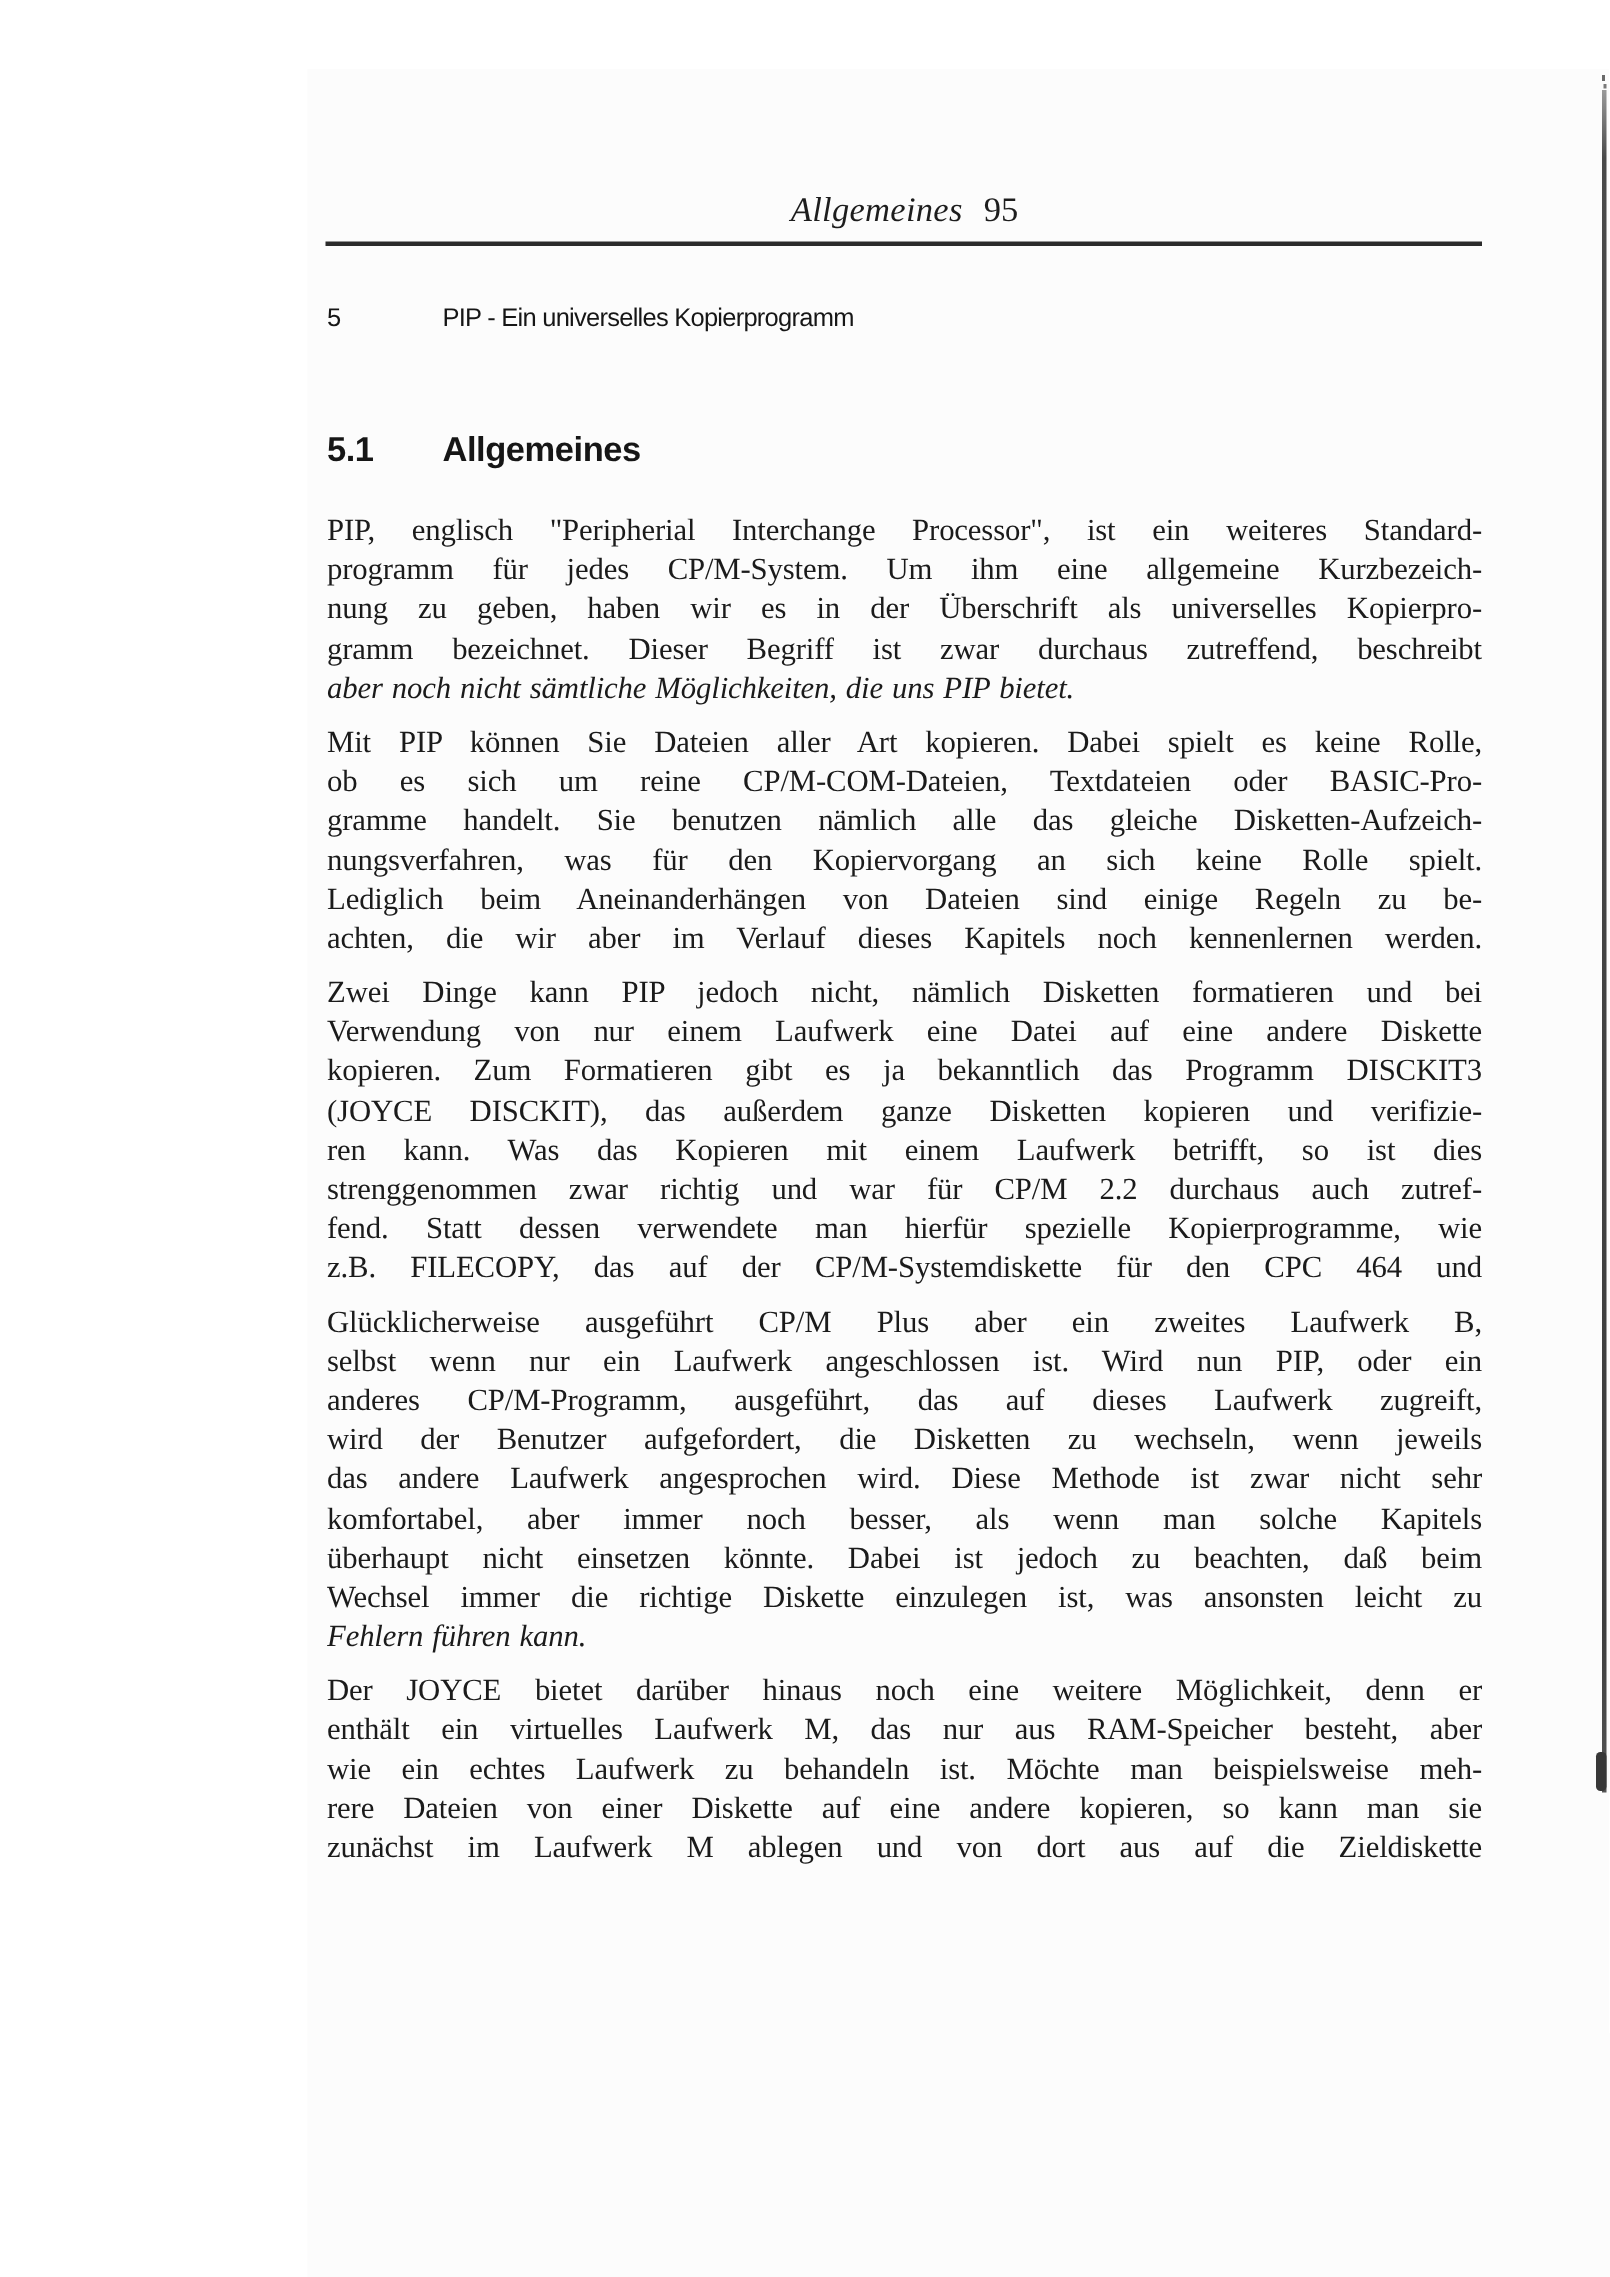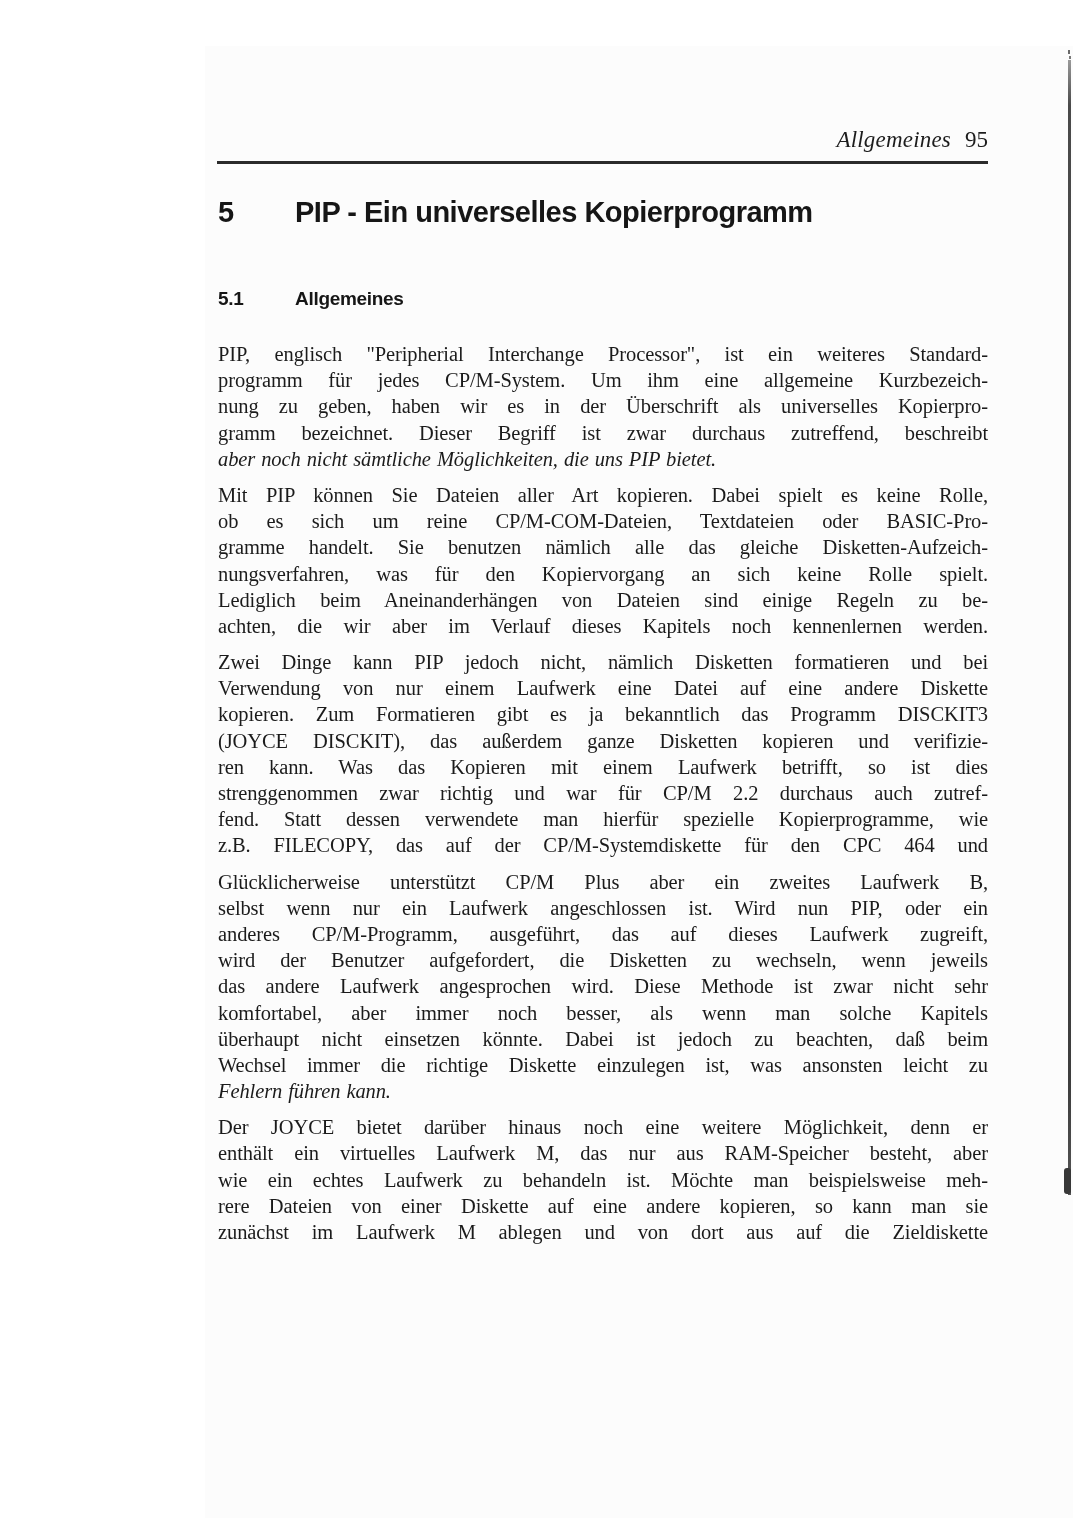--- a/index.html
+++ b/index.html
@@ -21,39 +21,39 @@
     background:linear-gradient(#9a9a9a 0%, #4a4a4a 4%, #3d3d3d 90%, #555 100%);
   }
   .artifact-dash1{position:absolute;left:1068px;top:50px;width:2px;height:4px;background:#6a6a6a;}
   .artifact-dash2{position:absolute;left:1069px;top:56px;width:2px;height:3px;background:#7a7a7a;}
   .artifact-blob{
     position:absolute;left:1064px;top:1168px;width:7px;height:26px;
     background:#383838;border-radius:3px;
   }
   .running-header{
     position:absolute;left:218px;top:127px;width:770px;
-    text-align:right;font-size:23px;color:#1d1d1d;line-height:26px;
+    text-align:center;font-size:23px;color:#1d1d1d;line-height:26px;
   }
   .running-title{font-style:italic;letter-spacing:0.2px;}
   .page-number{font-style:normal;margin-left:14px;}
   .header-rule{
     position:absolute;left:217px;top:161px;width:771px;height:3px;
     background:#2b2b2b;
   }
   .chapter-heading{
     position:absolute;left:218px;top:196px;width:790px;
-    font-family:"Liberation Sans", sans-serif;font-weight:bold;
-    font-size:29px;letter-spacing:-0.5px;color:#161616;line-height:32px;
+    font-family:"Liberation Sans", sans-serif;font-weight:normal;
+    font-size:17px;letter-spacing:-0.5px;color:#161616;line-height:32px;
     white-space:nowrap;
   }
   .chapter-heading .num{display:inline-block;width:77px;}
   .section-heading{
     position:absolute;left:218px;top:284px;width:790px;
     font-family:"Liberation Sans", sans-serif;font-weight:bold;
-    font-size:19px;letter-spacing:-0.3px;color:#161616;line-height:30px;
+    font-size:23px;letter-spacing:-0.3px;color:#161616;line-height:30px;
     white-space:nowrap;
   }
   .section-heading .num{display:inline-block;width:77px;}
   .body-text{
     position:absolute;left:218px;top:341px;width:770px;
     font-size:20.5px;color:#1b1b1b;letter-spacing:-0.1px;
     word-spacing:1px;
   }
   .para{margin:0 0 10px 0;}
   .line{
@@ -112,21 +112,21 @@
       <div class="line">Verwendung von nur einem Laufwerk eine Datei auf eine andere Diskette</div>
       <div class="line">kopieren. Zum Formatieren gibt es ja bekanntlich das Programm DISCKIT3</div>
       <div class="line">(JOYCE DISCKIT), das außerdem ganze Disketten kopieren und verifizie-</div>
       <div class="line">ren kann. Was das Kopieren mit einem Laufwerk betrifft, so ist dies</div>
       <div class="line">strenggenommen zwar richtig und war für CP/M 2.2 durchaus auch zutref-</div>
       <div class="line">fend. Statt dessen verwendete man hierfür spezielle Kopierprogramme, wie</div>
       <div class="line">z.B. FILECOPY, das auf der CP/M-Systemdiskette für den CPC 464 und</div>
     </div>
 
     <div class="para">
-      <div class="line">Glücklicherweise unterstützt CP/M Plus aber ein zweites Laufwerk B,</div>
+      <div class="line">Glücklicherweise ausgeführt CP/M Plus aber ein zweites Laufwerk B,</div>
       <div class="line">selbst wenn nur ein Laufwerk angeschlossen ist. Wird nun PIP, oder ein</div>
       <div class="line">anderes CP/M-Programm, ausgeführt, das auf dieses Laufwerk zugreift,</div>
       <div class="line">wird der Benutzer aufgefordert, die Disketten zu wechseln, wenn jeweils</div>
       <div class="line">das andere Laufwerk angesprochen wird. Diese Methode ist zwar nicht sehr</div>
       <div class="line">komfortabel, aber immer noch besser, als wenn man solche Kapitels</div>
       <div class="line">überhaupt nicht einsetzen könnte. Dabei ist jedoch zu beachten, daß beim</div>
       <div class="line">Wechsel immer die richtige Diskette einzulegen ist, was ansonsten leicht zu</div>
       <div class="line short">Fehlern führen kann.</div>
     </div>
 

